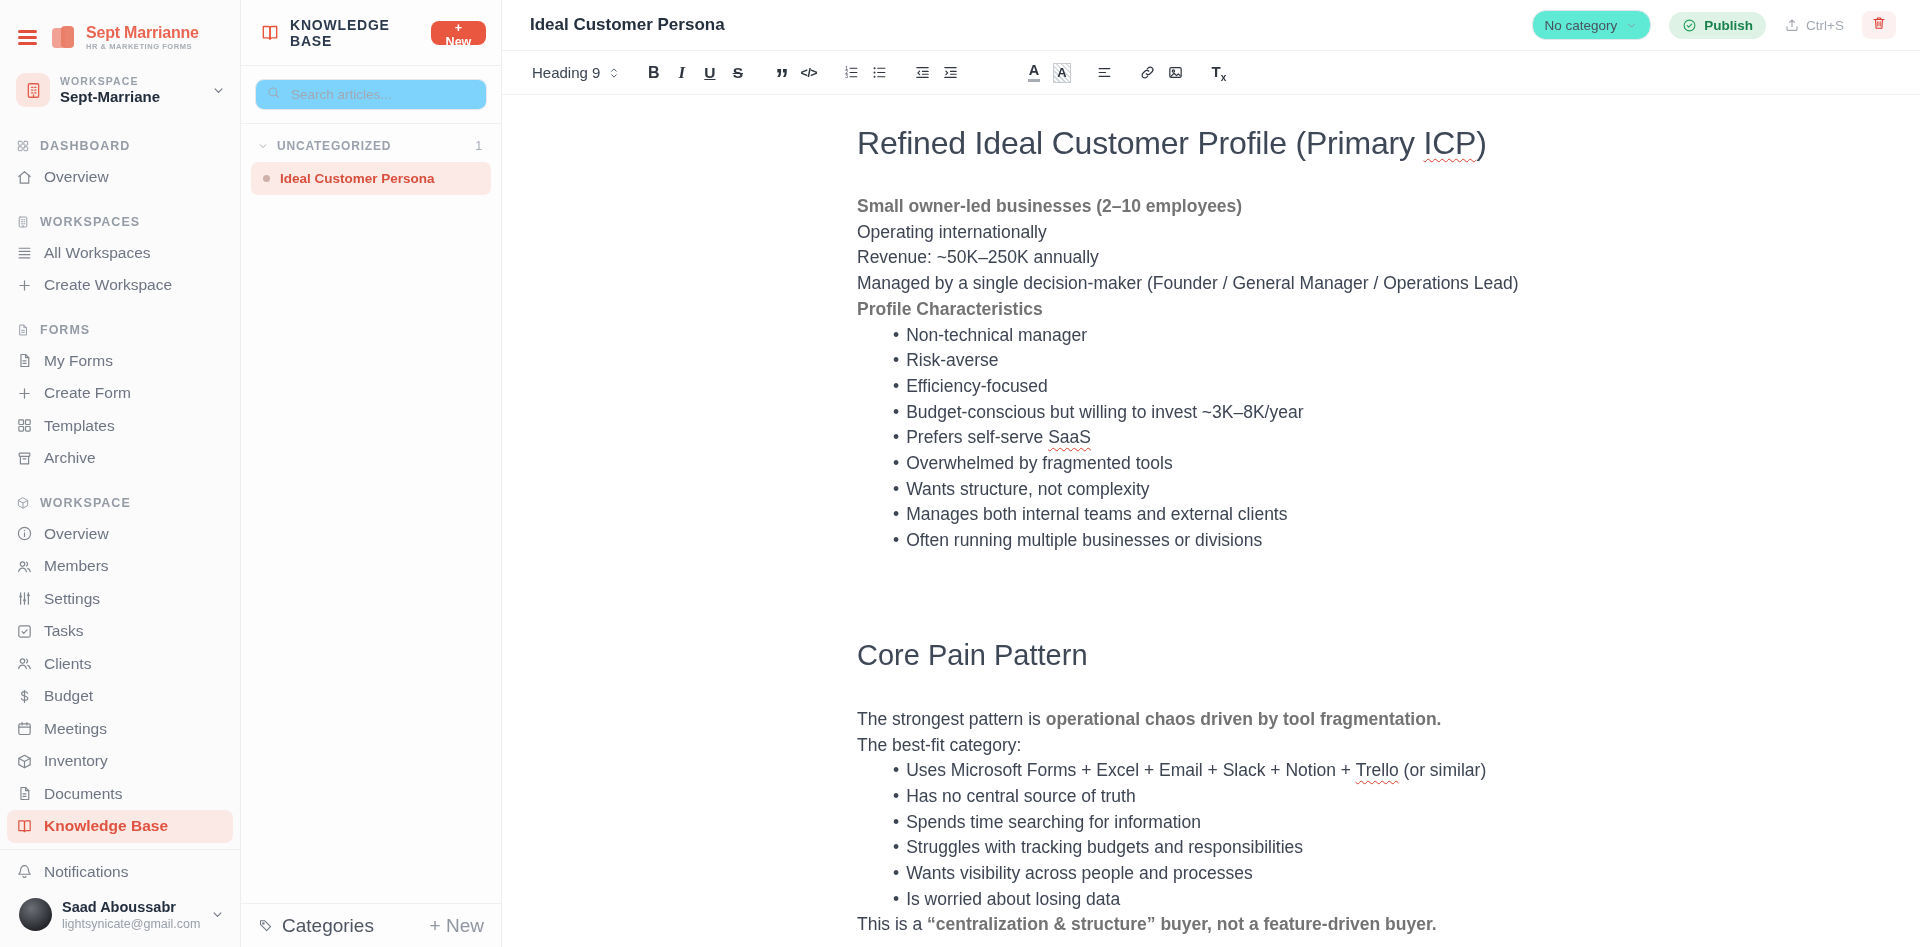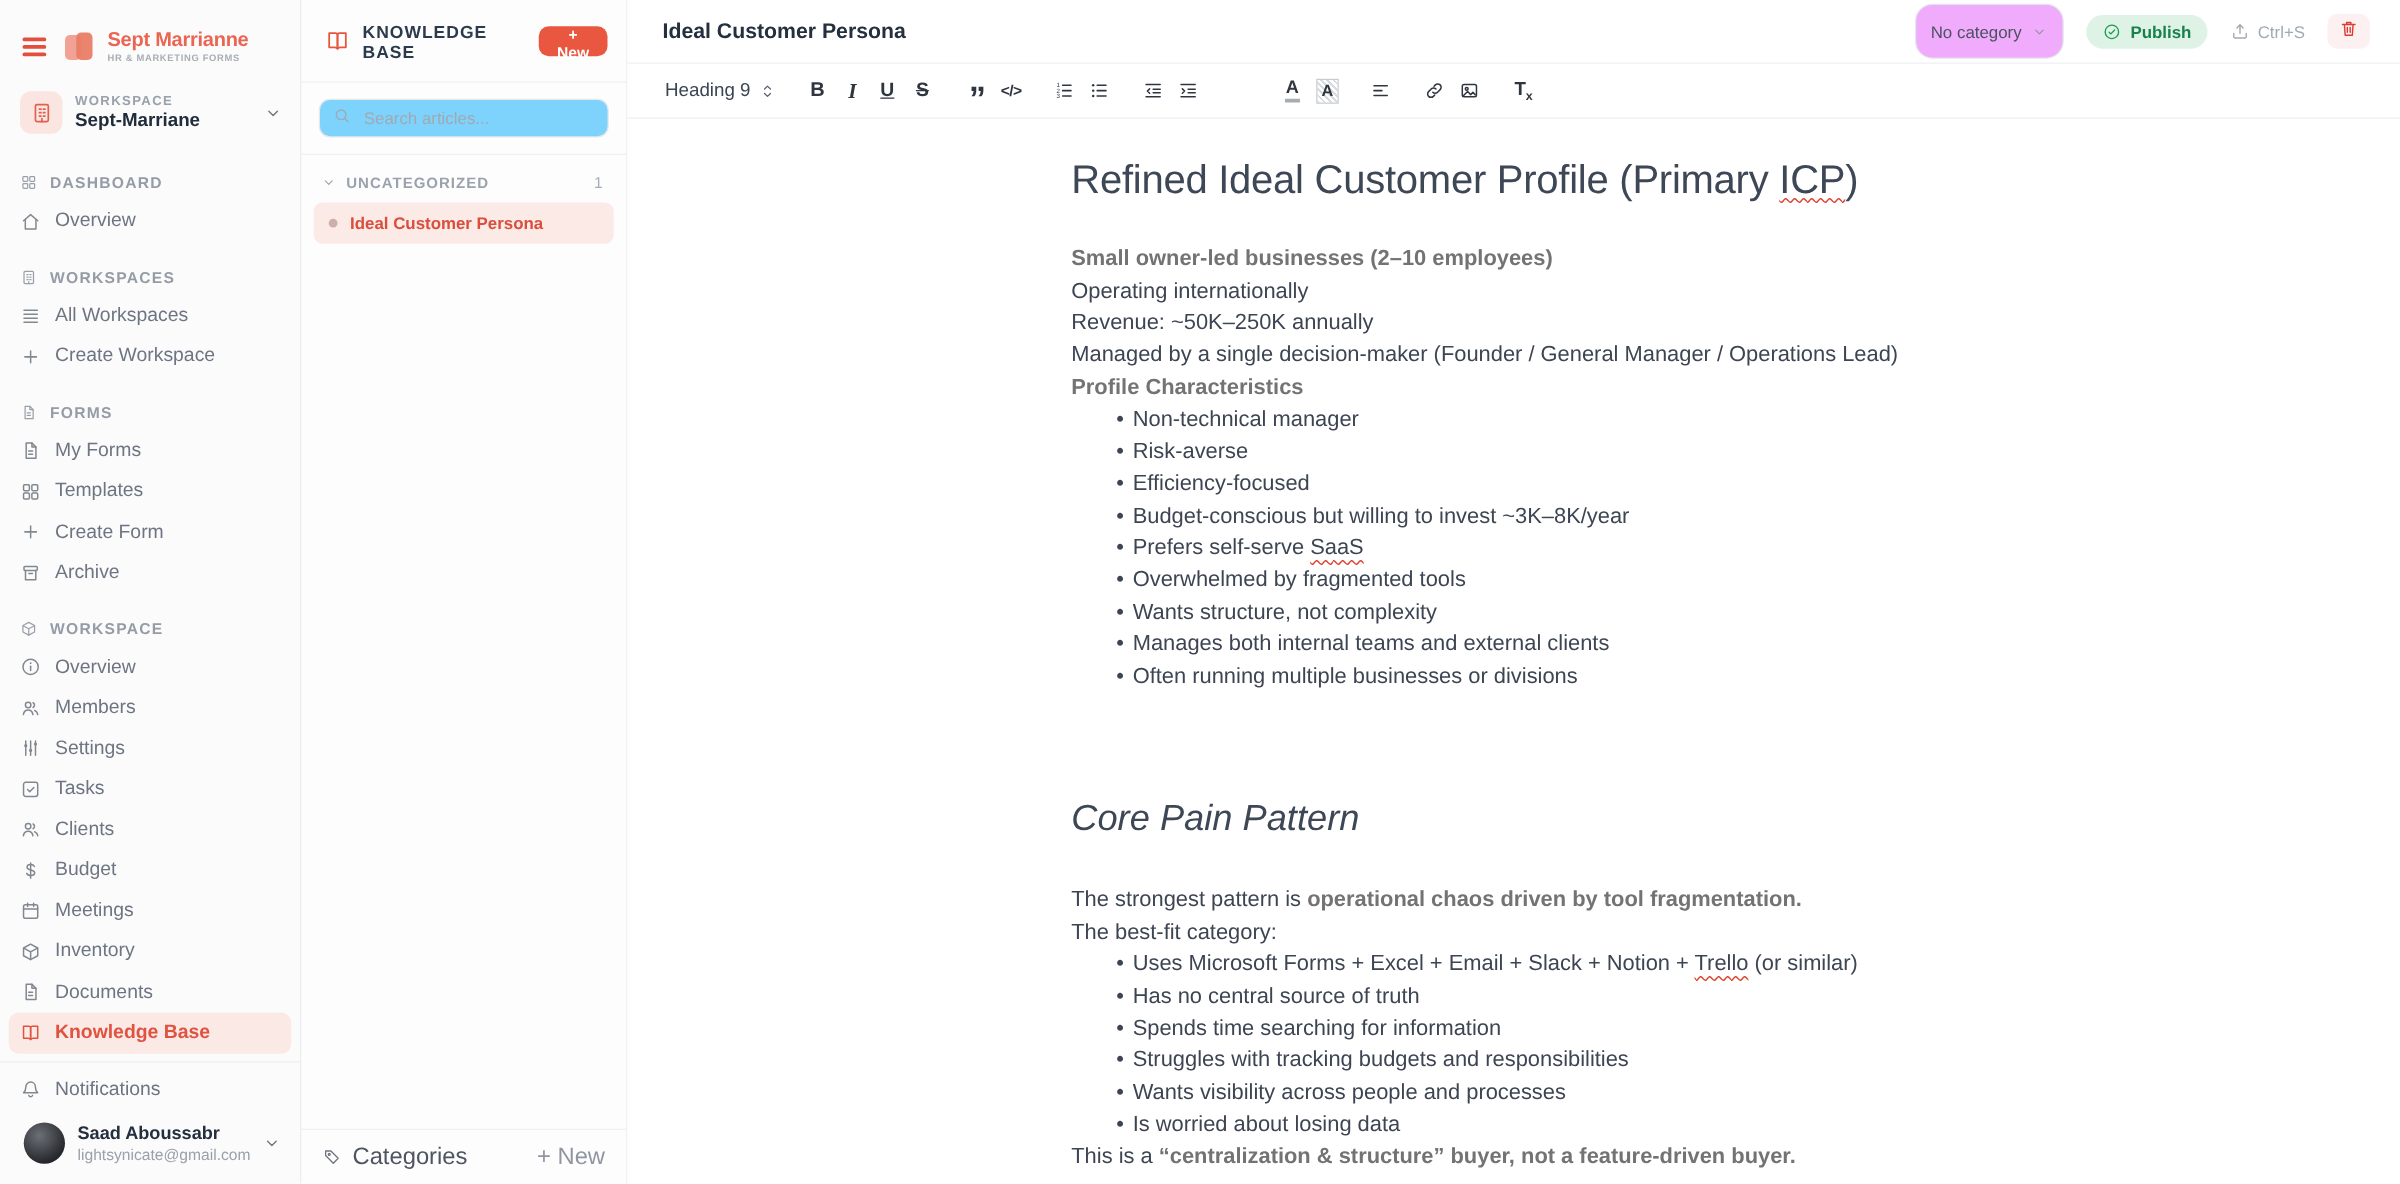--- a/index.html
+++ b/index.html
@@ -56,21 +56,21 @@
   .kb-dot { width:7px; height:7px; border-radius:50%; background:#ccb0a9; flex:none; }
   .kb-foot { margin-top:auto; border-top:1px solid #eef0f2; height:44px; min-height:44px; display:flex; align-items:center; gap:9px; padding:0 17px; color:#4e5562; font-size:19px; }
   .kb-foot .ic { color:#6f7682; display:flex; }
   .kb-foot-new { margin-left:auto; color:#9096a1; cursor:pointer; }
 
   
   .main { flex:1; display:flex; flex-direction:column; background:#fff; min-width:0; }
   .doc-topbar { height:51px; min-height:51px; border-bottom:1px solid #eef0f2; display:flex; align-items:center; padding:0 24px 0 28px; }
   .doc-title { font-size:17px; font-weight:600; color:#25303f; }
   .tb-right { margin-left:auto; display:flex; align-items:center; gap:18px; }
-  .pill-cat { display:flex; align-items:center; gap:8px; height:44px; border:1px solid #e3e6ea; border-radius:14px; padding:0 12px; font-size:13.5px; color:#4a5260; background:#f0abfc; cursor:pointer; }
+  .pill-cat { display:flex; align-items:center; gap:8px; height:30px; border:1px solid #e3e6ea; border-radius:14px; padding:0 12px; font-size:13.5px; color:#4a5260; background:#5eead4; cursor:pointer; }
   .pill-cat .ic { display:flex; color:#8d95a0; }
   .btn-publish { display:flex; align-items:center; gap:7px; height:27px; background:#def3e6; border-radius:14px; padding:0 13px; color:#18814c; font-size:13.5px; font-weight:700; border:none; cursor:pointer; font-family:inherit; }
   .btn-publish .ic { display:flex; color:#1d9a55; }
   .btn-save { display:flex; align-items:center; gap:6px; color:#a3aab4; font-size:13.5px; cursor:pointer; }
   .btn-save .ic { display:flex; }
   .btn-trash { width:34px; height:28px; border-radius:8px; background:#fcf1f0; color:#dc3b30; display:flex; align-items:center; justify-content:center; cursor:pointer; }
   .toolbar { height:44px; min-height:44px; border-bottom:1px solid #eef0f2; display:flex; align-items:center; padding:0 10px 0 25px; }
   .h-select { display:flex; align-items:center; gap:7px; font-size:15px; color:#3a4553; cursor:pointer; padding:3px 5px; margin-right:14px; }
   .h-select .ic { display:flex; color:#55606e; }
   .tbtn { min-width:27px; height:28px; display:flex; align-items:center; justify-content:center; color:#2f363f; cursor:pointer; border-radius:6px; font-size:15px; padding:0 2px; }
@@ -83,21 +83,21 @@
   .tb-strikethrough .glyph { text-decoration:line-through; font-weight:600; font-size:15.5px; }
   .tb-blockquote .glyph { font-size:27px; font-weight:800; line-height:8px; padding-top:13px; letter-spacing:-2px; }
   .tb-code .glyph { font-size:12.5px; font-weight:700; letter-spacing:-.5px; }
   .tb-text-color .glyph { font-weight:700; font-size:14.5px; line-height:15px; border-bottom:3px solid #a8adb4; padding:0 1px 1px; }
   .tb-highlight .glyph { font-weight:700; font-size:13px; line-height:16px; padding:1px 3px; border:1px solid #c8ccd1; background:repeating-linear-gradient(45deg,#d9dcdf 0 1.5px,transparent 1.5px 3.5px); }
   .tb-clear-formatting .glyph { font-size:15px; font-weight:600; }
   .tb-clear-formatting .glyph sub { font-size:10px; font-weight:700; }
   .doc-scroll { flex:1; overflow:hidden; }
   .doc { padding:27px 40px 0 355px; width:1260px; }
   .doc h1 { margin:0 0 30px; font-size:32px; line-height:42px; font-weight:500; color:#3e4756; letter-spacing:-.2px; }
-  .doc h2 { margin:81px 0 32px; font-size:29px; line-height:40px; font-weight:500; color:#3e4756;font-style:italic; }
+  .doc h2 { margin:81px 0 32px; font-size:29px; line-height:40px; font-weight:500; color:#3e4756; }
   .doc p, .doc .li { margin:0; font-size:17.5px; line-height:25.7px; color:#3d4553; }
   .doc .li { padding-left:36px; }
   .doc .li .blt { margin-right:7px; }
   .doc b { font-weight:700; color:#737373; }
   .sq { text-decoration-line:underline; text-decoration-style:wavy; text-decoration-color:#e0402e; text-decoration-thickness:1px; text-underline-offset:4px; }
 </style>
 </head>
 <body>
 
 <div class="app">
@@ -199,35 +199,35 @@
               <path d="M7 3.5h6.5L18 8v12.5H7z"></path>
               <path d="M13.5 3.5V8H18"></path>
               <path d="M9.8 12.5h4.4M9.8 16h4.4"></path>
             </svg>
           </span>
           <span>My Forms</span>
         </div>
         <div class="sb-item">
           <span class="ic">
             <svg width="17" height="17" viewBox="0 0 24 24" fill="none" stroke="currentColor" stroke-width="1.7" stroke-linecap="round" stroke-linejoin="round">
+              <path d="M12 5.5v13M5.5 12h13"></path>
+            </svg>
+          </span>
+          <span>Create Form</span>
+        </div>
+        <div class="sb-item">
+          <span class="ic">
+            <svg width="17" height="17" viewBox="0 0 24 24" fill="none" stroke="currentColor" stroke-width="1.7" stroke-linecap="round" stroke-linejoin="round">
               <rect x="4" y="4" width="6.6" height="6.6" rx="1.2"></rect>
               <rect x="13.4" y="4" width="6.6" height="6.6" rx="1.2"></rect>
               <rect x="4" y="13.4" width="6.6" height="6.6" rx="1.2"></rect>
               <rect x="13.4" y="13.4" width="6.6" height="6.6" rx="1.2"></rect>
             </svg>
           </span>
           <span>Templates</span>
-        </div>
-        <div class="sb-item">
-          <span class="ic">
-            <svg width="17" height="17" viewBox="0 0 24 24" fill="none" stroke="currentColor" stroke-width="1.7" stroke-linecap="round" stroke-linejoin="round">
-              <path d="M12 5.5v13M5.5 12h13"></path>
-            </svg>
-          </span>
-          <span>Create Form</span>
         </div>
         <div class="sb-item">
           <span class="ic">
             <svg width="17" height="17" viewBox="0 0 24 24" fill="none" stroke="currentColor" stroke-width="1.7" stroke-linecap="round" stroke-linejoin="round">
               <rect x="4.5" y="4.5" width="15" height="4.4" rx="1"></rect>
               <path d="M6.2 8.9v10.6h11.6V8.9"></path>
               <path d="M10 12.5h4"></path>
             </svg>
           </span>
           <span>Archive</span>

